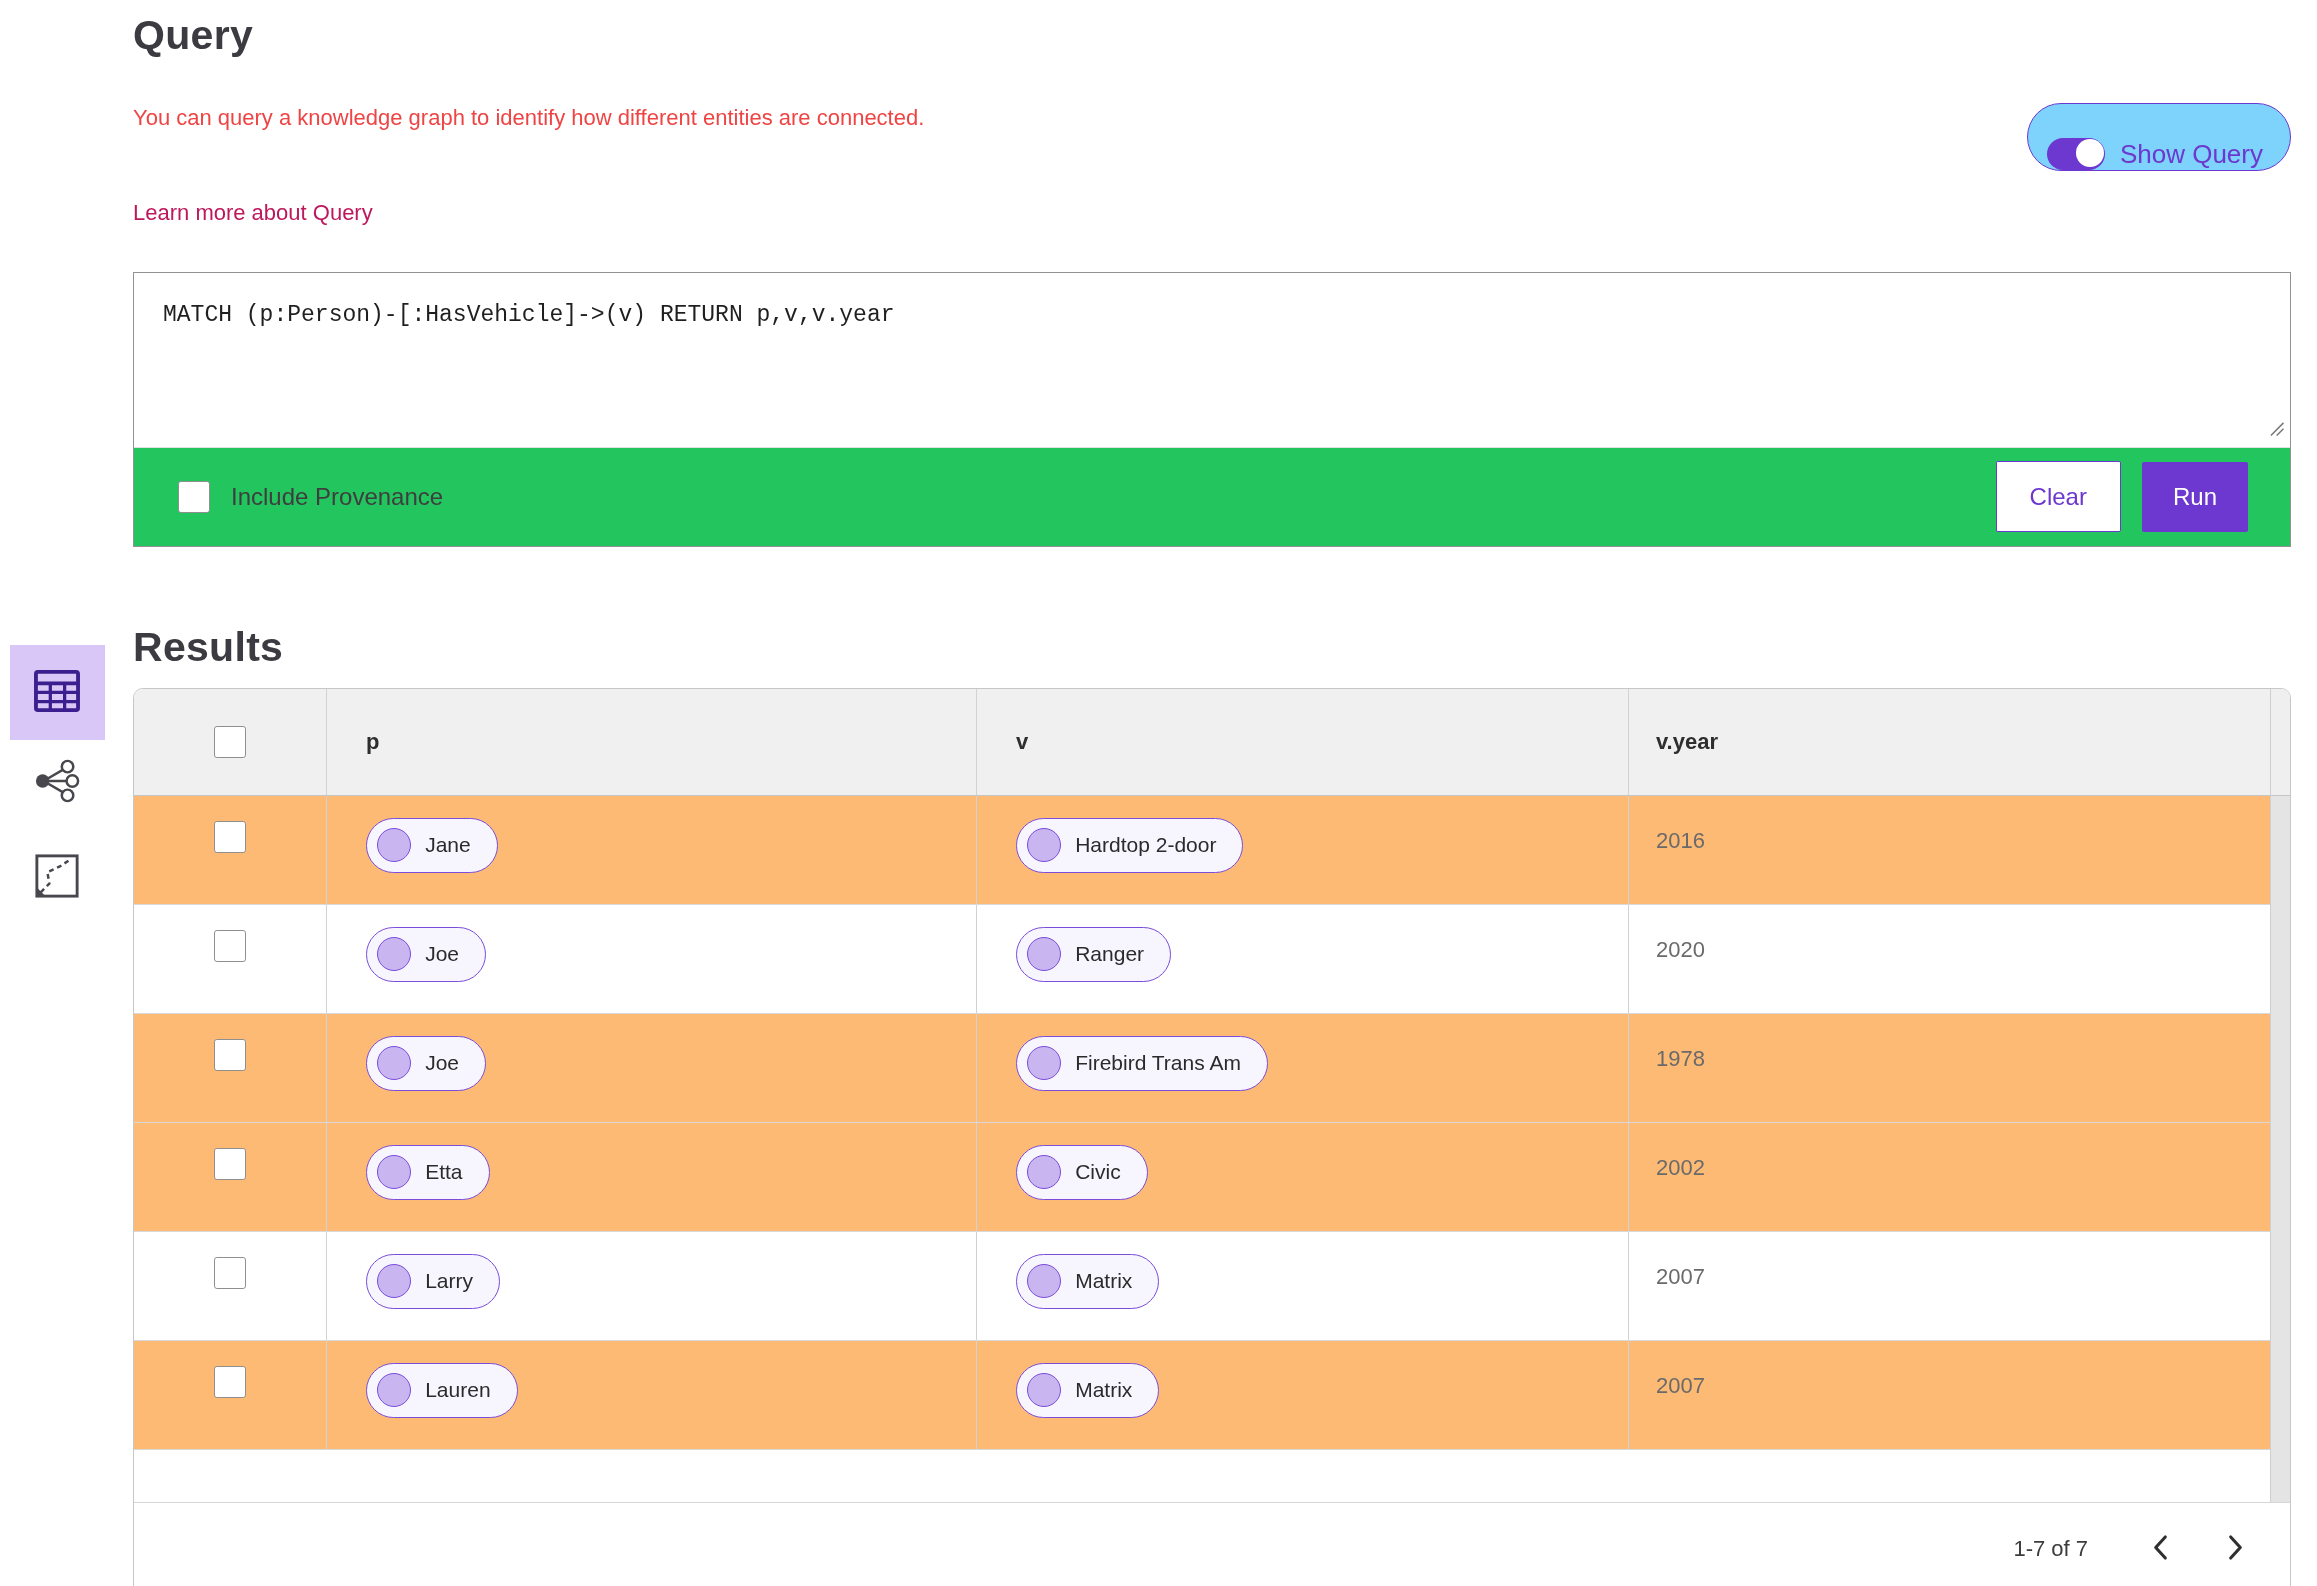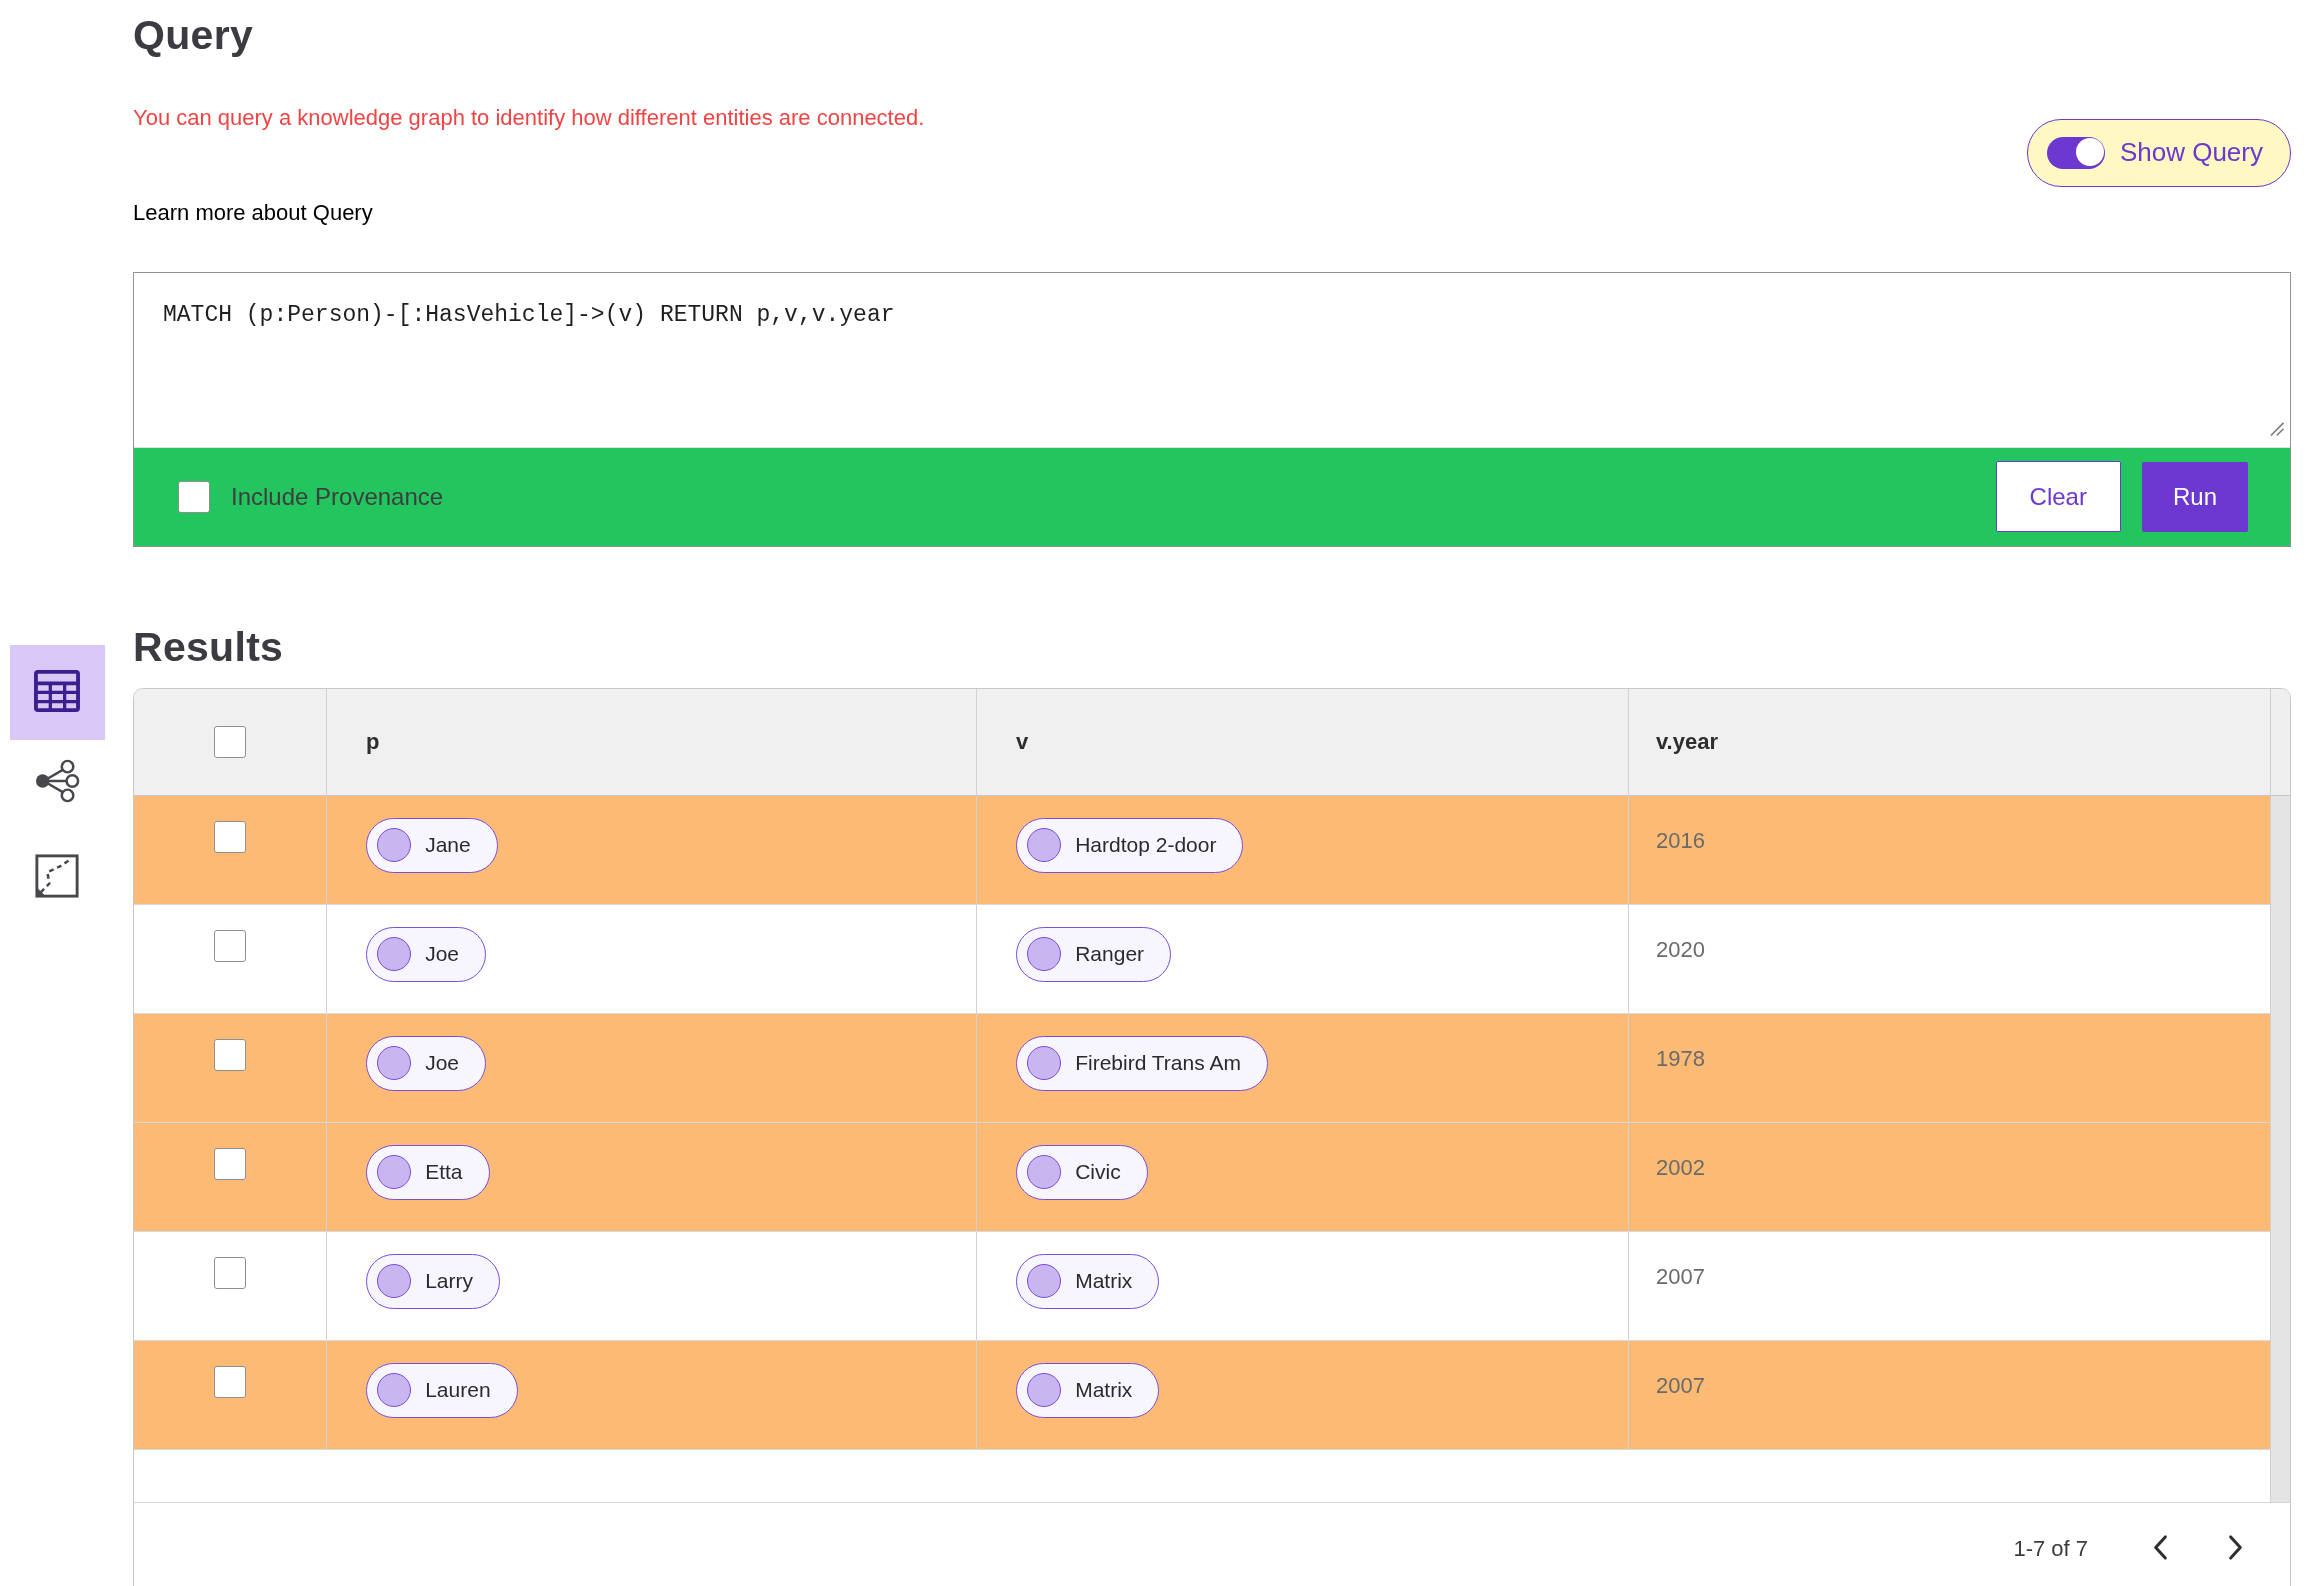--- a/index.html
+++ b/index.html
@@ -7,26 +7,26 @@
     position:relative; width:2317px; height:1586px; overflow:hidden;
     background:#fff; font-family:"Liberation Sans", sans-serif; color:#3f3f44;
   }
   .main { position:absolute; left:133px; top:0; width:2158px; }
 
   
   .h1 { margin:0; font-size:41px; font-weight:700; color:#3b3b41; letter-spacing:0.3px; }
   .query-title { padding-top:11.6px; }
   .desc-row { position:relative; margin-top:44px; height:68px; }
   .description { font-size:22px; color:#ef4444; line-height:29px; }
-  .learn-link { display:inline-block; margin-top:29px; font-size:22px; color:#000000; text-decoration:none; cursor:pointer; }
+  .learn-link { display:inline-block; margin-top:29px; font-size:22px; color:#be185d; text-decoration:none; cursor:pointer; }
 
   .show-query-toggle {
     position:absolute; right:0; top:0; height:68px; box-sizing:border-box;
-    display:flex; align-items:center; gap:14.5px; padding:0 27px 0 19.3px;
-    background:#fef9c3; border:1.9px solid #6c38cf; border-radius:35px; cursor:pointer;margin-top:16px;
+    display:flex; align-items:flex-end; gap:14.5px; padding:0 27px 0 19.3px;
+    background:#7dd3fc; border:1.9px solid #6c38cf; border-radius:35px; cursor:pointer;
   }
   .switch { position:relative; width:58px; height:32px; background:#6c38cf; border-radius:16.4px; }
   .switch .knob { position:absolute; top:1.9px; right:1.9px; width:28px; height:28px; background:#fff; border-radius:50%; }
   .toggle-label { font-size:26px; color:#6c38cf; }
 
   .query-box { margin-top:46px; border:1.9px solid #929292; background:#22c55e; }
   .editor { position:relative; height:174px; border-bottom:1.9px solid #e0e0e0; }
   .editor textarea {
     display:block; width:100%; height:100%; box-sizing:border-box; border:0; outline:none; resize:none;
     padding:25px 29px; background:#fff; color:#1f1f1f;

